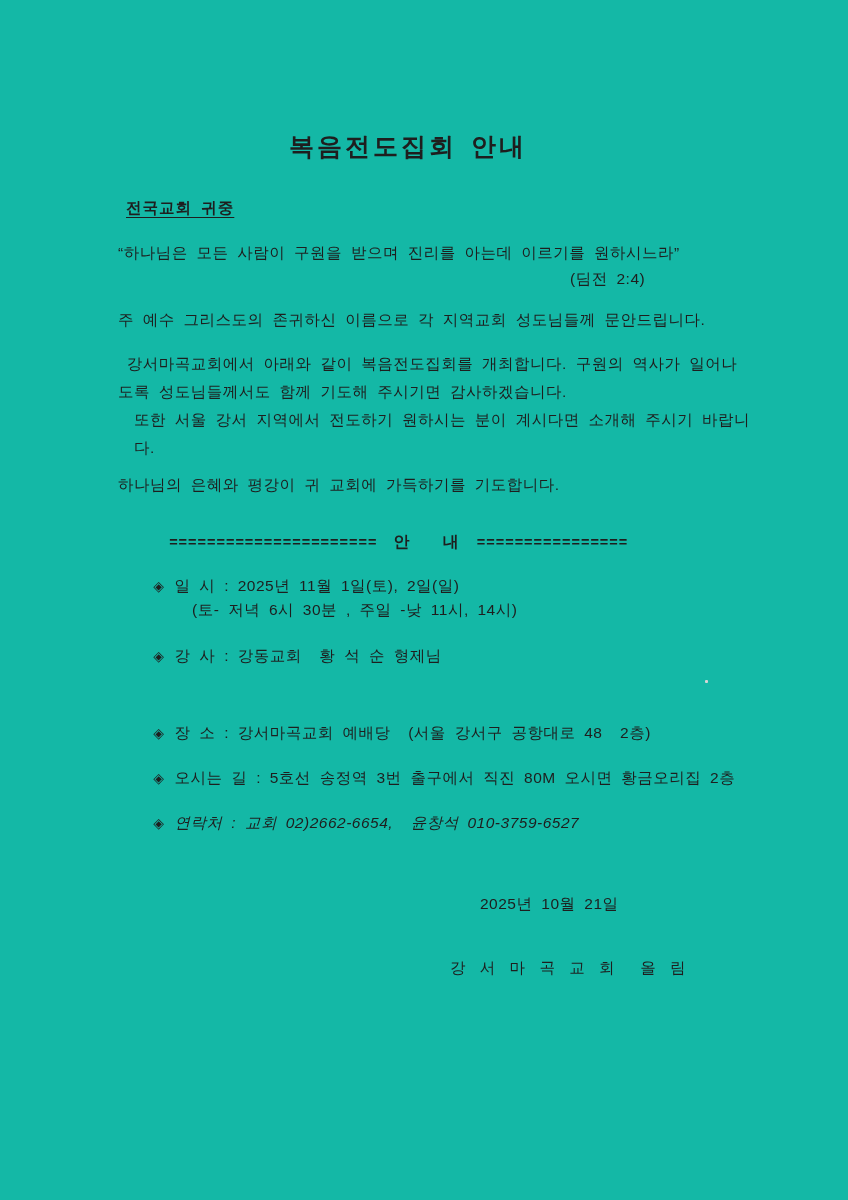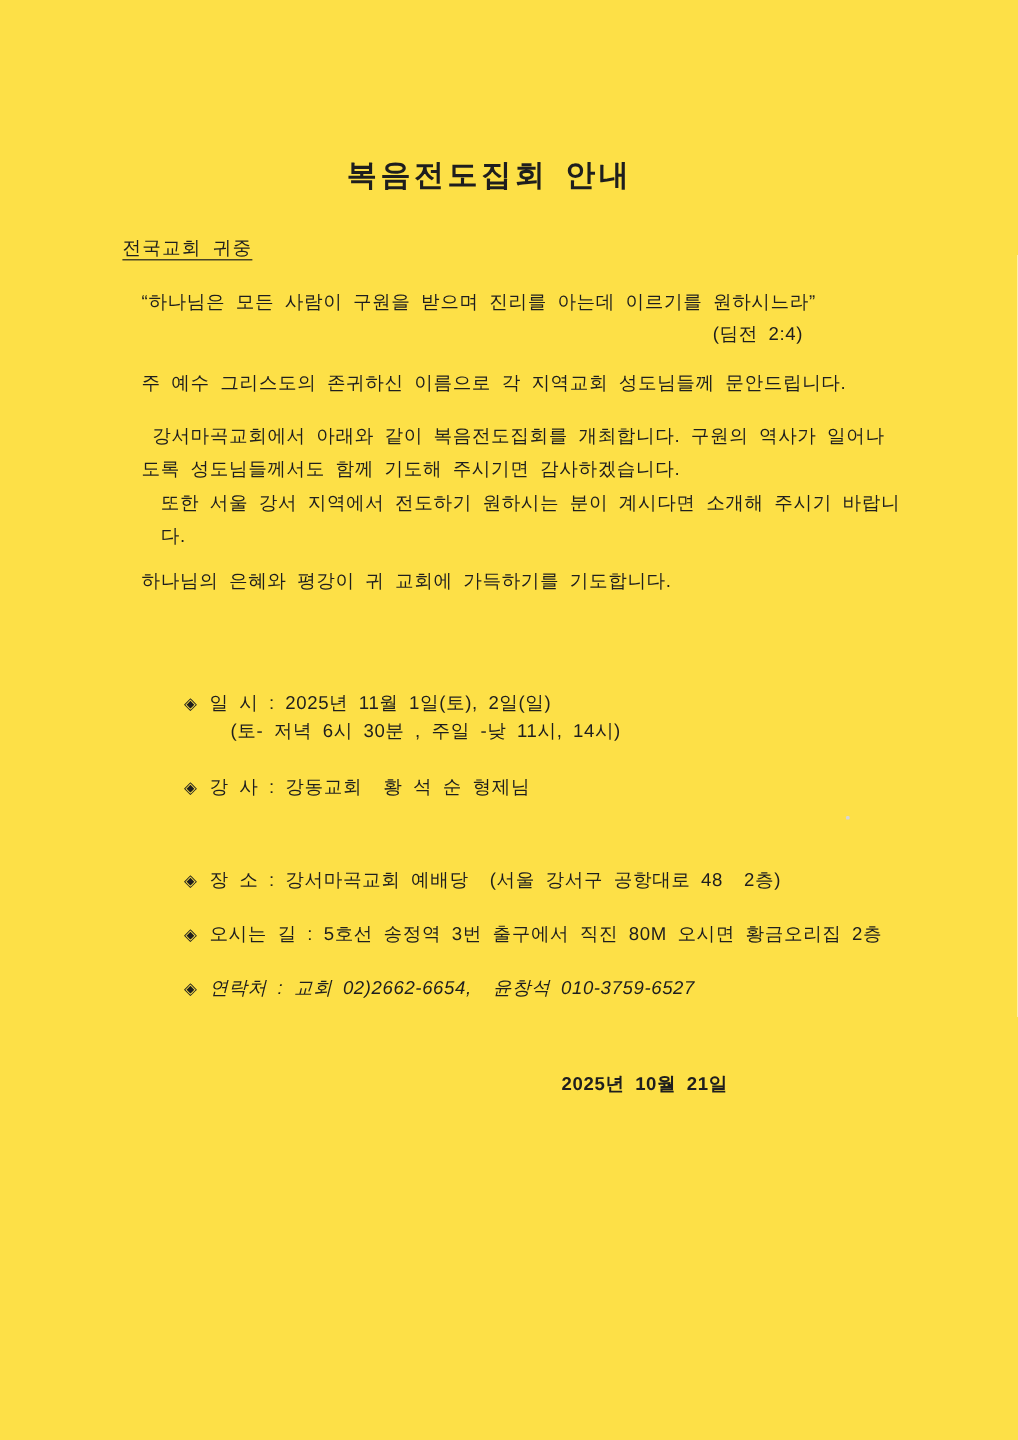--- a/index.html
+++ b/index.html
@@ -6,46 +6,46 @@
   html, body {
     width: 848px; height: 1200px;
     background: #ffffff;
     font-family: "Liberation Sans", "DejaVu Sans", sans-serif;
     color: #1e1e1e;
     overflow: hidden;
   }
   .page {
     position: relative;
     width: 848px; height: 1200px;
-    background: #fde047;
+    background: #14b8a6;
   }
   .abs {
     position: absolute;
     white-space: pre-wrap;
     letter-spacing: 0.5px;
     word-spacing: 4px;
     font-size: 15.5px;
     line-height: 28px;
   }
   .doc-title {
     left: 118px; top: 132px; width: 580px;
     text-align: center;
     font-size: 25px;
     font-weight: bold;
     letter-spacing: 3px;
   }
   .recipient {
-    left: 102px; top: 194px;
-    font-weight: normal;
+    left: 126px; top: 194px;
+    font-weight: bold;
     text-decoration: underline;
     text-underline-offset: 4px;
     letter-spacing: 1px;
   }
   .quote       { left: 118px; top: 239px; }
-  .quote-ref   { left: 594px; top: 265px; text-align: center; }
+  .quote-ref   { left: 570px; top: 265px; text-align: center; }
   .greeting    { left: 118px; top: 306px; }
   .para-1      { left: 118px; top: 350px; width: 624px; word-break: break-all; }
   .para-2      { left: 118px; top: 406px; width: 624px; word-break: break-all; margin-left: 16px; }
   .para-3      { left: 118px; top: 434px; width: 624px; word-break: break-all; margin-top: 37px; }
   .divider {
     left: 133px; top: 500px;
     font-weight: bold;
     font-size: 14.5px;
     letter-spacing: 1px;
   }
@@ -55,21 +55,21 @@
     letter-spacing: 2px;
   }
   .detail { left: 118px; }
   .detail-1 { top: 544px; }
   .detail-1-sub { left: 192px; top: 596px; }
   .detail-2 { top: 614px; }
   .detail-3 { top: 691px; }
   .detail-4 { top: 736px; }
   .detail-5 { top: 781px; font-style: italic; }
   .bullet { margin-right: 10px; font-size: 14px; }
-  .doc-date { left: 468px; top: 890px; font-weight: bold; }
+  .doc-date { left: 480px; top: 890px; }
   .signature { left: 450px; top: 954px; letter-spacing: 3px; font-weight: 500; }
   .scan-speck {
     position: absolute;
     left: 705px; top: 680px;
     width: 3px; height: 3px;
     background: #d6d6d6;
     border-radius: 1px;
   }
 </style>
 </head>
@@ -83,20 +83,23 @@
 
   <div class="abs quote">“하나님은 모든 사람이 구원을 받으며 진리를 아는데 이르기를 원하시느라”</div>
   <div class="abs quote-ref">(딤전 2:4)</div>
 
   <div class="abs greeting">주 예수 그리스도의 존귀하신 이름으로 각 지역교회 성도님들께 문안드립니다.</div>
 
   <div class="abs para-1"> 강서마곡교회에서 아래와 같이 복음전도집회를 개최합니다. 구원의 역사가 일어나도록 성도님들께서도 함께 기도해 주시기면 감사하겠습니다.</div>
   <div class="abs para-2">또한 서울 강서 지역에서 전도하기 원하시는 분이 계시다면 소개해 주시기 바랍니다.</div>
   <div class="abs para-3">하나님의 은혜와 평강이 귀 교회에 가득하기를 기도합니다.</div>
 
+  <div class="abs divider">
+    <span class="div-eq">======================</span><span class="div-label">안   내</span><span class="div-eq">================</span>
+  </div>
 
   <div class="abs detail detail-1">
     <span class="bullet">◈</span><span>일 시</span><span> : </span><span>2025년 11월 1일(토), 2일(일)</span>
   </div>
   <div class="abs detail-1-sub">(토- 저녁 6시 30분 , 주일 -낮 11시, 14시)</div>
 
   <div class="abs detail detail-2">
     <span class="bullet">◈</span><span>강 사</span><span> : </span><span>강동교회  황 석 순 형제님</span>
   </div>
 
@@ -107,16 +110,17 @@
   <div class="abs detail detail-4">
     <span class="bullet">◈</span><span>오시는 길</span><span> : </span><span>5호선 송정역 3번 출구에서 직진 80M 오시면 황금오리집 2층</span>
   </div>
 
   <div class="abs detail detail-5">
     <span class="bullet">◈</span><span>연락처</span><span> : </span><span>교회 02)2662-6654,  윤창석 010-3759-6527</span>
   </div>
 
   <div class="abs doc-date">2025년 10월 21일</div>
 
+  <div class="abs signature">강 서 마 곡 교 회  올 림</div>
 
   <div class="scan-speck"></div>
 
 </div>
 
 </body></html>

